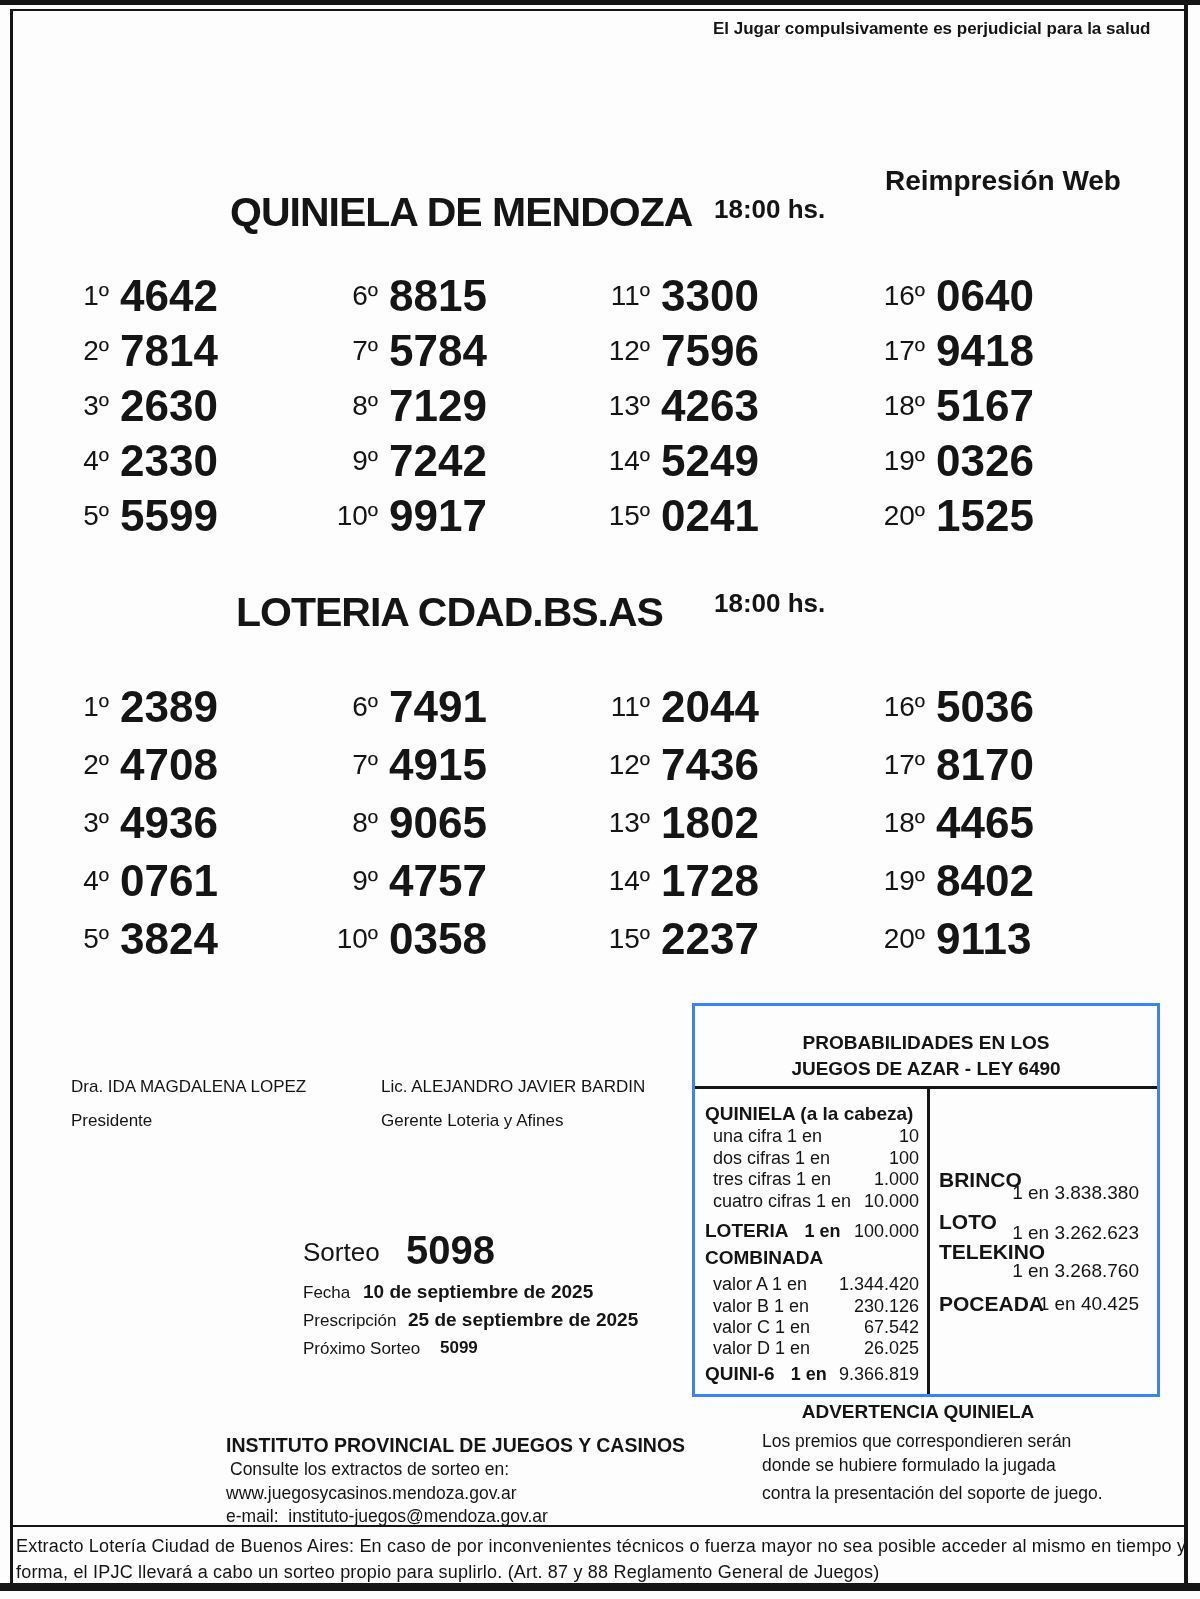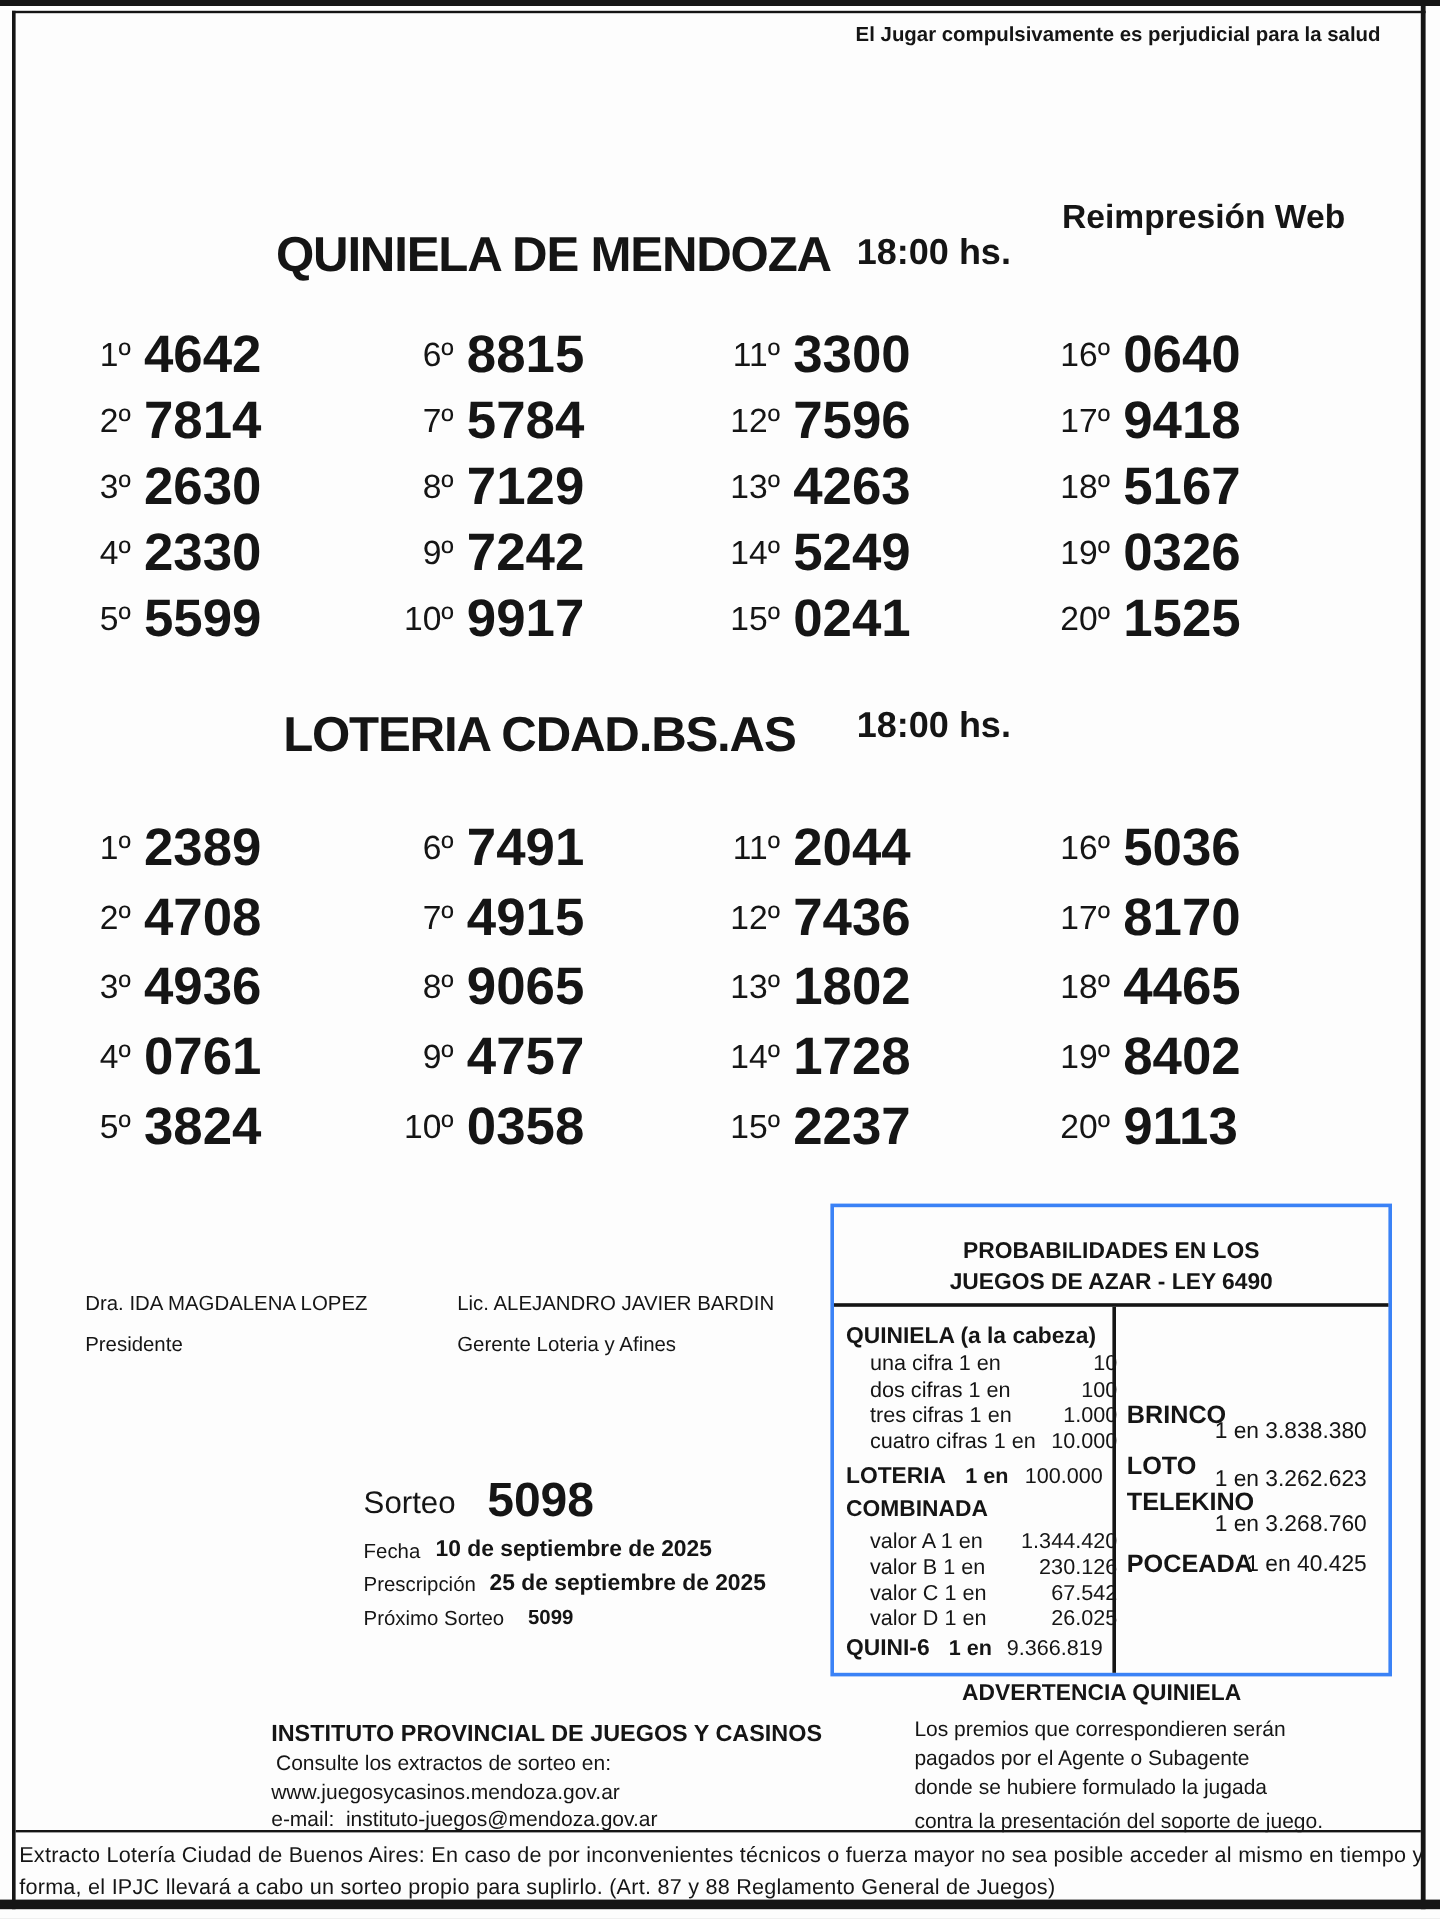--- a/index.html
+++ b/index.html
@@ -4,35 +4,35 @@
 <style>
   html,body{margin:0;padding:0;background:#d9d9d9;}
   .sheet{position:relative;width:1200px;height:1599px;background:#fdfdfd;overflow:hidden;
          font-family:"Liberation Sans", sans-serif;color:#151515;}
   .abs{position:absolute;line-height:1;white-space:nowrap;}
   .bar{position:absolute;background:#151515;}
   .title{font-size:57px;font-weight:700;letter-spacing:-2px;}
   .warn{font-size:17px;font-weight:700;}
   .reprint{font-size:28px;font-weight:700;}
   .sec-title{font-size:41px;font-weight:700;letter-spacing:-1px;}
-  .sec-time{font-size:30px;font-weight:700;}
+  .sec-time{font-size:26px;font-weight:700;}
   .col{position:absolute;width:300px;}
   .cell{display:flex;align-items:center;height:55px;}
   .grid2 .cell{height:58px;}
   .pos{width:64px;text-align:right;font-size:28px;font-weight:400;flex:none;}
   .num{margin-left:11px;font-size:44px;font-weight:700;}
   .sig{font-size:17px;}
   .prob{position:absolute;left:692px;top:1003px;width:462px;height:388px;border:3px solid #3b82f6;background:#fdfdfd;}
   .prob-header{position:absolute;top:0;left:0;right:0;height:83px;border-bottom:3px solid #151515;
                text-align:center;font-weight:700;font-size:19px;line-height:26px;padding-top:24px;box-sizing:border-box;}
   .prob-divider{position:absolute;left:232px;top:83px;bottom:0;width:3px;background:#151515;}
   .prow{position:absolute;left:10px;width:214px;display:flex;font-size:18px;align-items:baseline;}
   .prow .lbl{flex:none;}
   .prow .val{margin-left:auto;}
-  .prow.indent{padding-left:8px;box-sizing:border-box;margin-left:12px;}
+  .prow.indent{padding-left:8px;box-sizing:border-box;}
   .phead{position:absolute;left:10px;font-size:19px;font-weight:700;}
   .pbold{font-weight:700;font-size:19px;}
   .pmid{margin-left:16px;font-size:18px;font-weight:bold;}
   .gname{position:absolute;left:244px;font-size:21px;font-weight:700;}
   .gval{position:absolute;right:18px;font-size:19px;}
   .adv-title{font-size:19px;font-weight:700;text-align:center;}
   .adv-line{font-size:17.5px;line-height:24px;}
   .inst-name{font-size:19.5px;font-weight:700;}
   .inst-line{font-size:17.5px;}
   .draw-label{font-size:17px;}
@@ -315,21 +315,20 @@
   <div class="abs draw-bold" style="left:363px;top:1282px;">10 de septiembre de 2025</div>
   <div class="abs draw-label" style="left:303px;top:1312px;">Prescripción</div>
   <div class="abs draw-bold" style="left:408px;top:1310px;">25 de septiembre de 2025</div>
   <div class="abs draw-label" style="left:303px;top:1340px;">Próximo Sorteo</div>
   <div class="abs" style="left:440px;top:1339px;font-size:17px;font-weight:700;">5099</div>
 
   <div class="abs" style="left:700px;top:1402px;width:436px;white-space:normal;">
     <div class="adv-title">ADVERTENCIA QUINIELA</div>
     <div style="padding-left:62px;margin-top:8px;">
       <div class="adv-line">Los premios que correspondieren serán</div>
-      <div class="adv-line">pagados por el Agente o Subagente</div>
       <div class="adv-line">donde se hubiere formulado la jugada</div>
       <div class="adv-line" style="margin-top:4px;">contra la presentación del soporte de juego.</div>
     </div>
   </div>
 
   <div class="abs inst-name" style="left:226px;top:1436px;">INSTITUTO PROVINCIAL DE JUEGOS Y CASINOS</div>
   <div class="abs inst-line" style="left:230px;top:1461px;">Consulte los extractos de sorteo en:</div>
   <div class="abs inst-line" style="left:226px;top:1485px;">www.juegosycasinos.mendoza.gov.ar</div>
   <div class="abs inst-line" style="left:226px;top:1508px;"><span>e-mail:</span>&nbsp;&nbsp;<span>instituto-juegos@mendoza.gov.ar</span></div>
 

